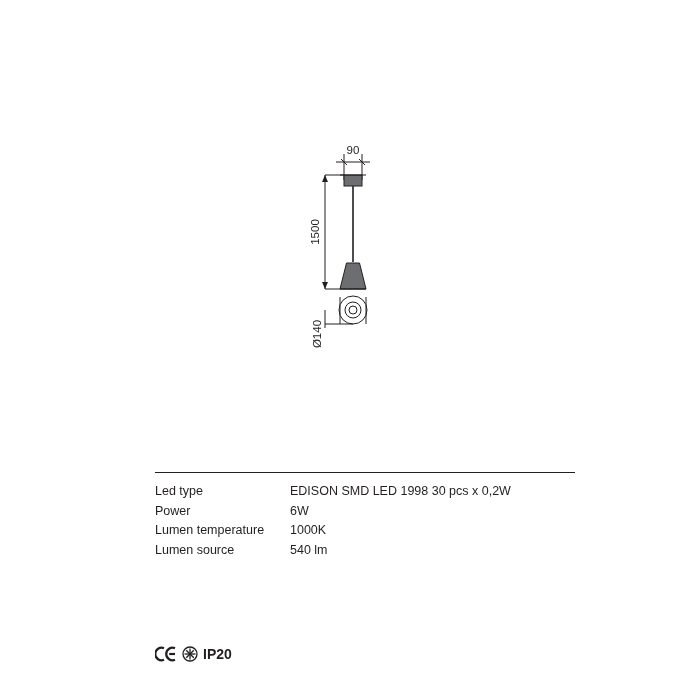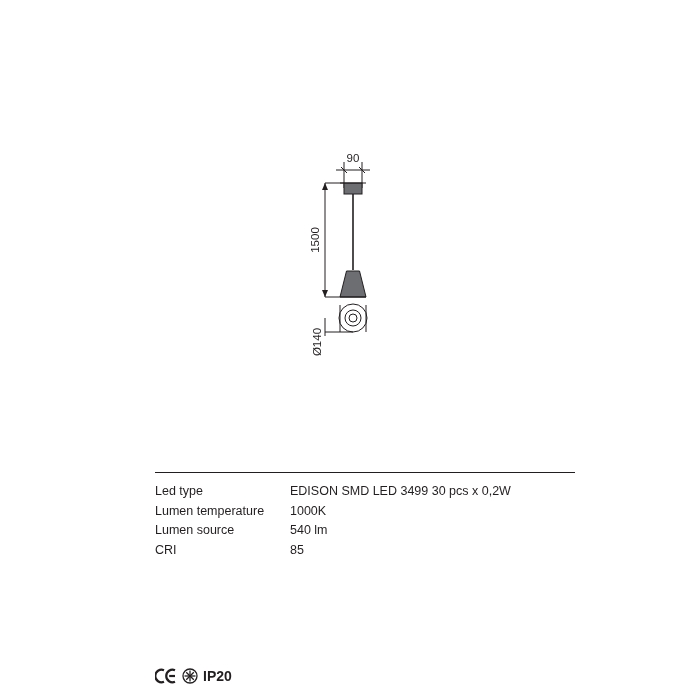--- a/index.html
+++ b/index.html
@@ -13,21 +13,21 @@
     font-family: "Liberation Sans", sans-serif;
     color: #231f20;
     position: relative;
     overflow: hidden;
   }
 
   
   .drawing {
     position: absolute;
     left: 0;
-    top: 12px;
+    top: 4px;
     width: 700px;
     height: 460px;
   }
   .drawing svg {
     display: block;
   }
 
   
   .spec-block {
     position: absolute;
@@ -65,21 +65,21 @@
     display: inline-block;
     width: 17px;
     height: 17px;
     vertical-align: middle;
   }
 
   
   .footer {
     position: absolute;
     left: 155px;
-    top: 668px;
+    top: 646px;
     display: flex;
     align-items: flex-start;
     gap: 5px;
   }
   .ce-mark {
     display: inline-block;
     height: 16px;
   }
   .ip-text {
     font-size: 14px;
@@ -138,33 +138,33 @@
     <text x="321" y="330" font-family="Liberation Sans, sans-serif" font-size="11.5" fill="#231f20" text-anchor="middle" transform="rotate(-90 321 330)">Ø140</text>
   </svg>
 </div>
 
 <div class="spec-block">
   <div class="spec-rule"></div>
   <table class="spec">
     <tbody>
       <tr>
         <td class="label">Led type</td>
-        <td class="value">EDISON SMD LED 3499 30 pcs x 0,2W</td>
+        <td class="value">EDISON SMD LED 1998 30 pcs x 0,2W</td>
+      </tr>
+      <tr>
+        <td class="label">Power</td>
+        <td class="value">6W</td>
       </tr>
       <tr>
         <td class="label">Lumen temperature</td>
         <td class="value">1000K</td>
       </tr>
       <tr>
         <td class="label">Lumen source</td>
         <td class="value">540 lm</td>
-      </tr>
-      <tr>
-        <td class="label">CRI</td>
-        <td class="value">85</td>
       </tr>
     </tbody>
   </table>
 </div>
 
 <div class="footer">
   <span class="ce-mark">
     <svg width="22" height="16" viewBox="0 0 22 16" xmlns="http://www.w3.org/2000/svg">
       <path d="M 9 2.2 A 6.3 6.3 0 1 0 9 13.8" fill="none" stroke="#231f20" stroke-width="2.2"></path>
       <path d="M 20 2.2 A 6.3 6.3 0 1 0 20 13.8" fill="none" stroke="#231f20" stroke-width="2.2"></path>

